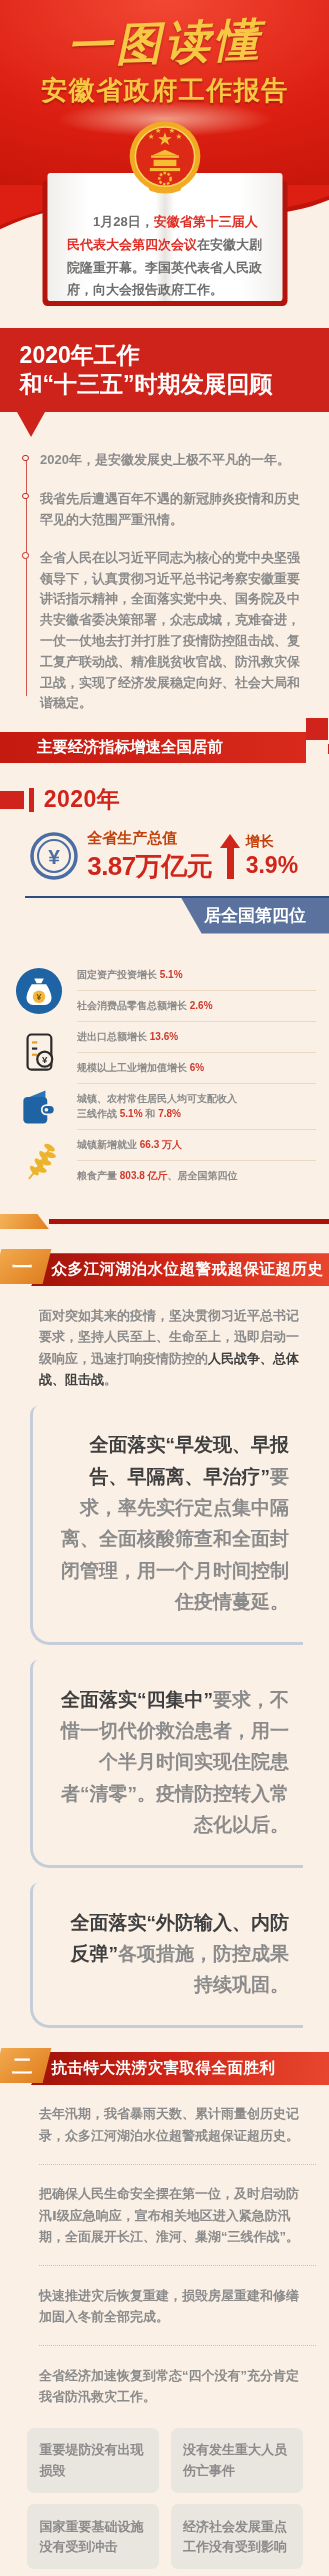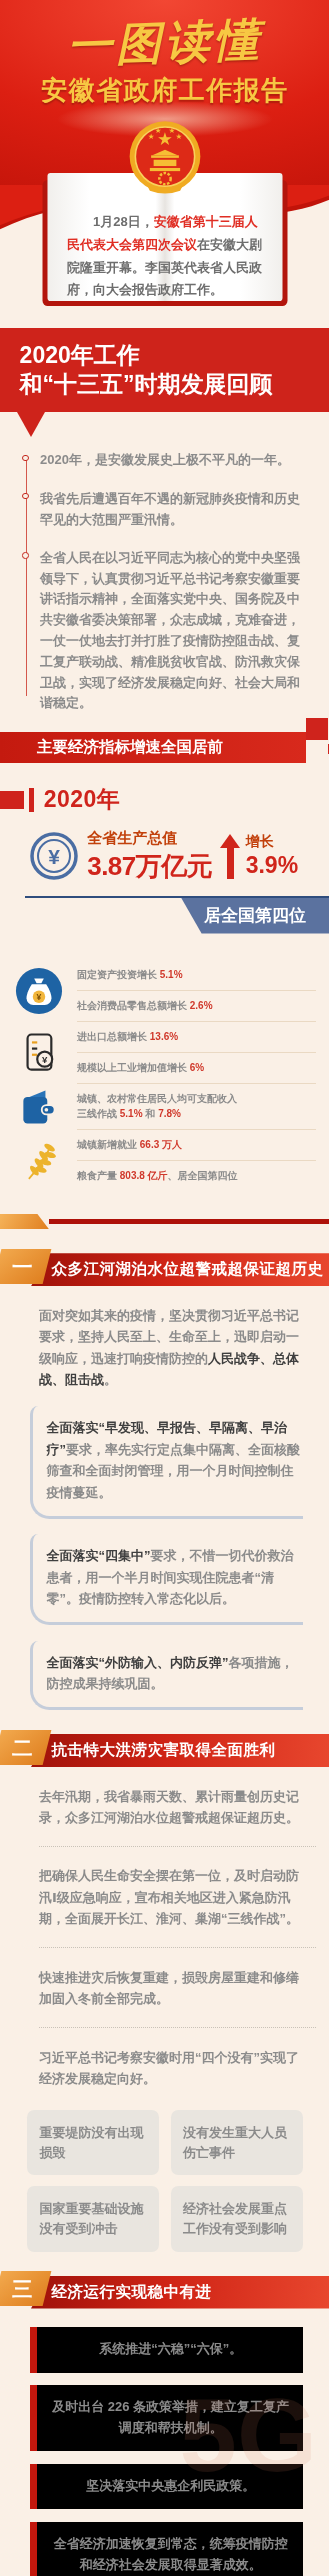--- a/index.html
+++ b/index.html
@@ -90,21 +90,21 @@
     display:flex;align-items:center;justify-content:center;z-index:1;}
   .num-box span{transform:skewX(14deg);color:#fff;font-size:20.6px;font-weight:800;}
   .sec-banner{margin-left:31px;height:33px;background:linear-gradient(95deg,#9e120a,#cf2315 45%,#e8472e);
     clip-path:polygon(18.5px 0,100% 0,100% 100%,0 100%);display:flex;align-items:center;
     padding-left:20.6px;color:#fff;font-size:15.5px;font-weight:800;letter-spacing:0.5px;}
   .body-p{margin:18.5px 27px 0 39px;font-size:13px;color:#8b8b8b;font-weight:700;line-height:1.65;}
   .body-p .dark{color:#3f3f3f;}
 
   .quote{margin:15.5px 27px 0 30px;padding:11.3px 2.1px 12.4px 13.4px;border-left:3.6px solid #c5cdda;
     border-bottom:3.6px solid #c5cdda;border-radius:8.2px 0 0 19.6px;}
-  .quote p{margin:0;font-size:13px;font-weight:700;line-height:1.65;color:#8b8b8b;}
+  .quote p{margin:12px;font-size:19px;font-weight:700;line-height:1.65;color:#8b8b8b;text-align:right;}
   .quote .lead{color:#3f3f3f;}
 
   .dotted{border-top:1.5px dotted #c9c2b8;margin:17.5px 14.4px 0 39px;}
 
   .cards{display:grid;grid-template-columns:1fr 1fr;gap:11.3px;margin:20.6px 27px 0 27px;}
   .card{background:#e9e5df;border-radius:7.2px;padding:12.4px 12.4px;font-size:13px;font-weight:700;
     color:#8b8b8b;line-height:1.55;min-height:40px;}
 
   .items{margin:18.5px 27px 0 30px;}
   .item{position:relative;background:#000000;padding:12.4px 11.3px 12.4px 19.6px;margin-bottom:12.4px;
@@ -326,21 +326,21 @@
       <div class="sec-banner">
           <span>抗击特大洪涝灾害取得全面胜利</span>
         </div>
     </div>
     <p class="body-p">去年汛期，我省暴雨天数、累计雨量创历史记录，众多江河湖泊水位超警戒超保证超历史。</p>
     <div class="dotted"></div>
     <p class="body-p">把确保人民生命安全摆在第一位，及时启动防汛Ⅰ级应急响应，宣布相关地区进入紧急防汛期，全面展开长江、淮河、巢湖“三线作战”。</p>
     <div class="dotted"></div>
     <p class="body-p">快速推进灾后恢复重建，损毁房屋重建和修缮加固入冬前全部完成。</p>
     <div class="dotted"></div>
-    <p class="body-p">习近平总书记考察安徽时用“四个没有”实现了经济发展稳定向好。</p>
+    <p class="body-p">全省经济加速恢复到常态“四个没有”充分肯定我省防汛救灾工作。</p>
 
     <div class="cards">
       <div class="card">重要堤防没有出现损毁</div>
       <div class="card">没有发生重大人员伤亡事件</div>
       <div class="card">国家重要基础设施没有受到冲击</div>
       <div class="card">经济社会发展重点工作没有受到影响</div>
     </div>
   </section>
 
   <section class="supply">

